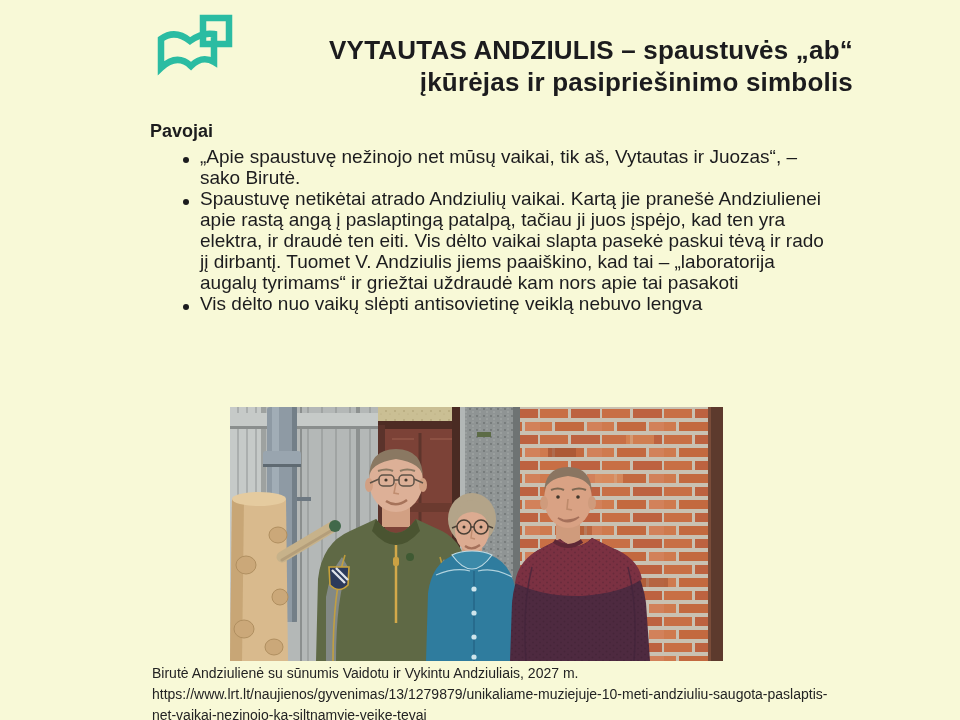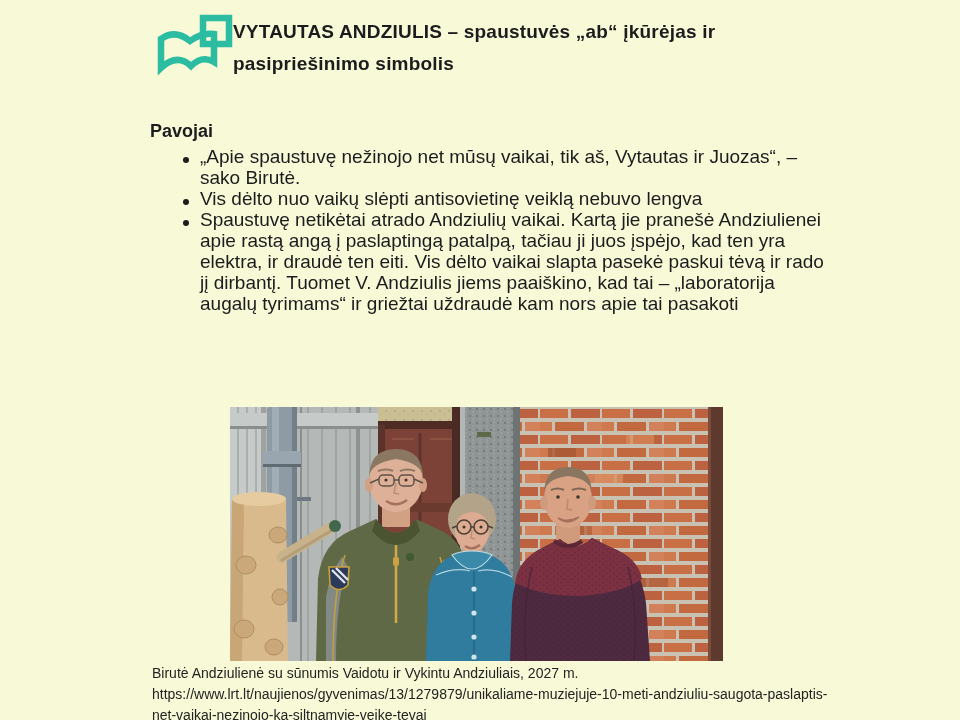--- a/index.html
+++ b/index.html
@@ -4,22 +4,22 @@
 <style>
   html,body { margin:0; padding:0; }
   .slide {
     position:relative; width:960px; height:720px;
     background:#F8F9D7; color:#1C1C1E;
     font-family:"Liberation Sans", sans-serif;
     overflow:hidden;
   }
   .logo { position:absolute; left:150px; top:6px; width:90px; height:80px; }
   .slide-title {
-    position:absolute; left:233px; top:3px; width:620px;
-    text-align:left; font-size:19px; font-weight:bold; line-height:32px;
+    position:absolute; left:233px; top:17px; width:620px;
+    text-align:right; font-size:26px; font-weight:bold; line-height:32px;
     letter-spacing:0.2px;
   }
   .section-heading {
     position:absolute; left:150px; top:121px;
     font-size:18px; font-weight:bold;
   }
   .bullets {
     position:absolute; left:150px; top:146px; width:628px;
     margin:0; padding:0 0 0 50px;
     font-size:19px; line-height:21px;
@@ -52,22 +52,22 @@
       </g>
     </svg>
   </div>
 
   <h1 class="slide-title">VYTAUTAS ANDZIULIS – spaustuvės „ab“ įkūrėjas ir pasipriešinimo simbolis</h1>
 
   <div class="section-heading">Pavojai</div>
 
   <ul class="bullets">
     <li>„Apie spaustuvę nežinojo net mūsų vaikai, tik aš, Vytautas ir Juozas“, – sako Birutė.</li>
+    <li>Spaustuvę netikėtai atrado Andziulių vaikai. Kartą jie pranešė Andziulienei apie rastą angą į paslaptingą patalpą, tačiau ji juos įspėjo, kad ten yra elektra, ir draudė ten eiti. Vis dėlto vaikai slapta pasekė paskui tėvą ir rado jį dirbantį. Tuomet V. Andziulis jiems paaiškino, kad tai – „laboratorija augalų tyrimams“ ir griežtai uždraudė kam nors apie tai pasakoti</li>
     <li>Vis dėlto nuo vaikų slėpti antisovietinę veiklą nebuvo lengva</li>
-    <li>Spaustuvę netikėtai atrado Andziulių vaikai. Kartą jie pranešė Andziulienei apie rastą angą į paslaptingą patalpą, tačiau ji juos įspėjo, kad ten yra elektra, ir draudė ten eiti. Vis dėlto vaikai slapta pasekė paskui tėvą ir rado jį dirbantį. Tuomet V. Andziulis jiems paaiškino, kad tai – „laboratorija augalų tyrimams“ ir griežtai uždraudė kam nors apie tai pasakoti</li>
   </ul>
 
   <figure class="photo">
     <svg viewBox="0 0 493 254" width="493" height="254" preserveAspectRatio="none">
       <defs>
         <pattern id="bricks" width="62" height="26" patternUnits="userSpaceOnUse">
           <rect width="62" height="26" fill="#c9c1b2"></rect>
           <rect x="0" y="2" width="28" height="9" fill="#c86f45"></rect>
           <rect x="31" y="2" width="29" height="9" fill="#bd6240"></rect>
           <rect x="-15" y="15" width="27" height="9" fill="#cf7a4e"></rect>

